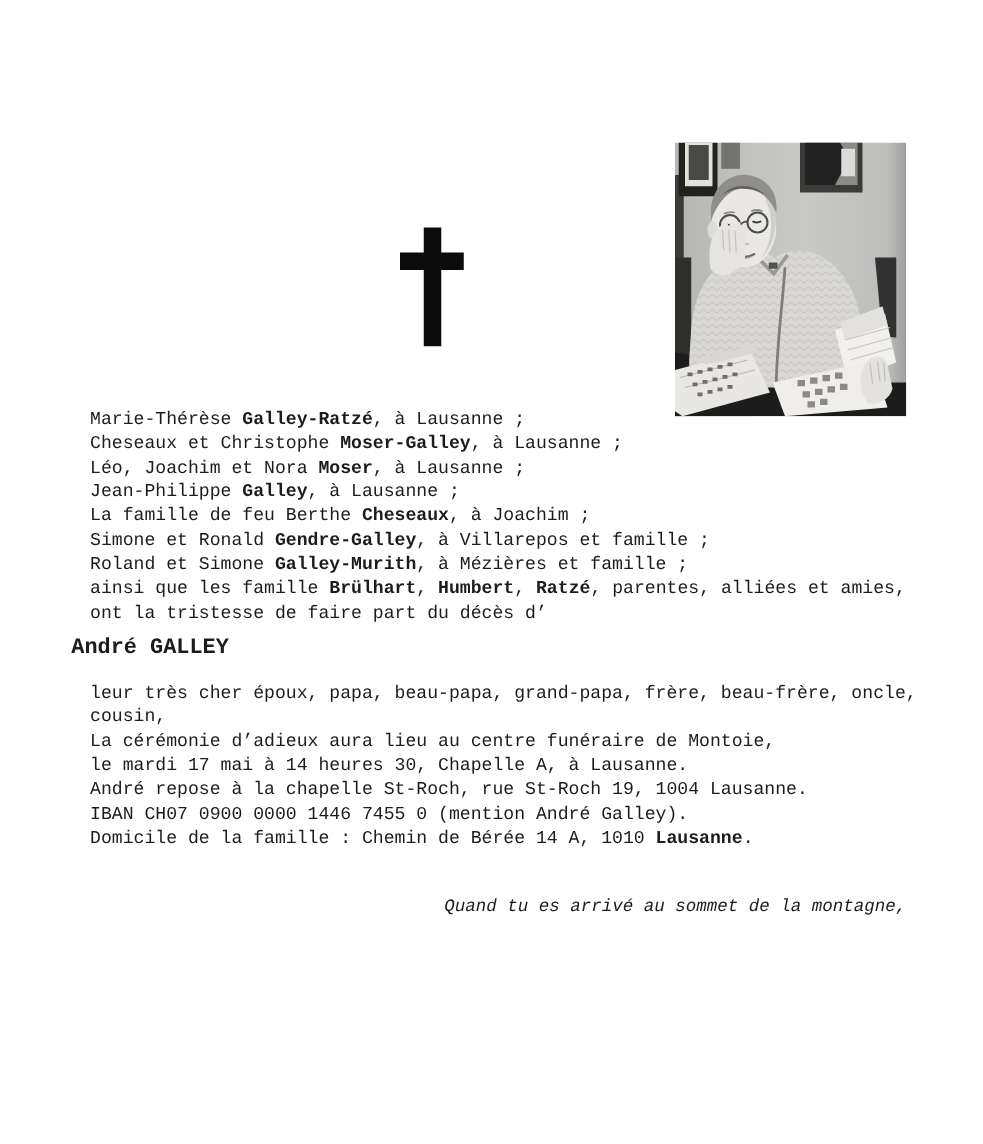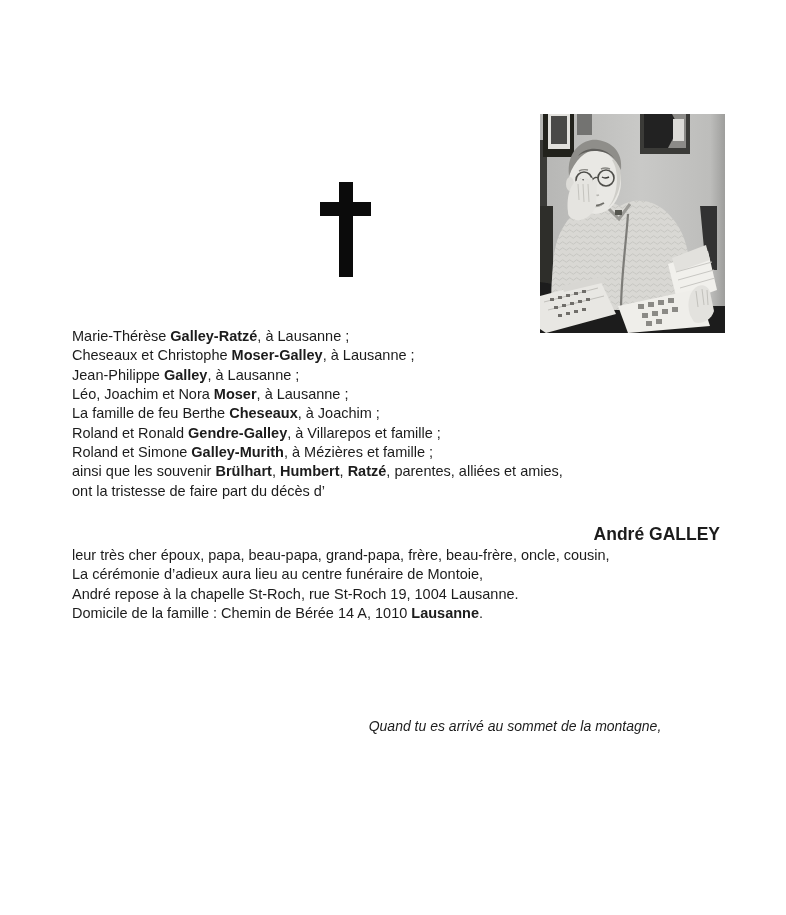--- a/index.html
+++ b/index.html
@@ -4,44 +4,44 @@
 <style>
   * { margin: 0; padding: 0; box-sizing: border-box; }
   html, body { background: #ffffff; }
   body {
     width: 786px; height: 915px;
     font-family: "Liberation Sans", sans-serif;
     color: #1c1c1c;
     position: relative;
     overflow: hidden;
   }
-  .page { position: absolute; left: 0; top: 0; width: 786px; height: 915px; background: #ffffff; }
+  .page { position: absolute; left: 0; top: 0; width: 786px; height: 915px; background: #ffffff; font-family: Liberation Mono, monospace; }
 
   
   .cross { position: absolute; left: 320px; top: 182px; width: 51px; height: 95px; }
   .cross .bar-v { position: absolute; left: 19px; top: 0; width: 14px; height: 95px; background: #0b0b0b; }
   .cross .bar-h { position: absolute; left: 0; top: 20px; width: 51px; height: 14px; background: #0b0b0b; }
 
   .photo { position: absolute; left: 540px; top: 114px; width: 185px; height: 219px; }
   .photo svg { display: block; }
 
   .family { position: absolute; left: 72px; top: 327px; width: 680px; }
   .bodytext { position: absolute; left: 72px; top: 546px; width: 690px; }
   .tline { font-size: 14.5px; line-height: 19.35px; white-space: pre-wrap; }
   .tline b { font-weight: bold; }
   .tline sup { font-size: 0.62em; vertical-align: baseline; position: relative; top: -0.45em; }
 
   .title {
-    position: absolute; left: 70px; top: 506px; width: 650px;
-    text-align: right; font-size: 17.5px; font-weight: bold; line-height: 24px; margin-top: 16px;
+    position: absolute; left: 57px; top: 506px; width: 650px;
+    text-align: left; font-size: 17.5px; font-weight: bold; line-height: 24px;
   }
 
   .quote {
     position: absolute; right: 61px; top: 717px; width: 420px;
-    text-align: center; font-style: italic;
+    text-align: right; font-style: italic;
   }
   .quote .tline { font-size: 14px; line-height: 19.3px; }
 </style>
 </head>
 <body>
 
 <div class="page">
 
   <div class="cross">
     <div class="bar-v"></div>
@@ -156,35 +156,37 @@
         </g>
 
         <path d="M22 172 L64 162 L66 168 L24 178 z" fill="#d8d7d3"></path>
       </g>
     </svg>
   </figure>
 
   <div class="family">
       <p class="tline"><span>Marie-Thérèse </span><b>Galley-Ratzé</b><span>, à Lausanne ;</span></p>
       <p class="tline"><span>Cheseaux et Christophe </span><b>Moser-Galley</b><span>, à Lausanne ;</span></p>
+      <p class="tline"><span>Léo, Joachim et Nora </span><b>Moser</b><span>, à Lausanne ;</span></p>
       <p class="tline"><span>Jean-Philippe </span><b>Galley</b><span>, à Lausanne ;</span></p>
-      <p class="tline"><span>Léo, Joachim et Nora </span><b>Moser</b><span>, à Lausanne ;</span></p>
       <p class="tline"><span>La famille de feu Berthe </span><b>Cheseaux</b><span>, à Joachim ;</span></p>
-      <p class="tline"><span>Roland et Ronald </span><b>Gendre-Galley</b><span>, à Villarepos et famille ;</span></p>
+      <p class="tline"><span>Simone et Ronald </span><b>Gendre-Galley</b><span>, à Villarepos et famille ;</span></p>
       <p class="tline"><span>Roland et Simone </span><b>Galley-Murith</b><span>, à Mézières et famille ;</span></p>
-      <p class="tline"><span>ainsi que les souvenir </span><b>Brülhart</b><span>, </span><b>Humbert</b><span>, </span><b>Ratzé</b><span>, parentes, alliées et amies,</span></p>
+      <p class="tline"><span>ainsi que les famille </span><b>Brülhart</b><span>, </span><b>Humbert</b><span>, </span><b>Ratzé</b><span>, parentes, alliées et amies,</span></p>
       <p class="tline"><span>ont la tristesse de faire part du décès d’</span></p>
     </div>
 
   <h1 class="title">André GALLEY</h1>
 
   <div class="bodytext">
       <p class="tline"><span>leur très cher époux, papa, beau-papa, grand-papa, frère, beau-frère, oncle, cousin,</span></p>
       <p class="tline"><span>La cérémonie d’adieux aura lieu au centre funéraire de Montoie,</span></p>
+      <p class="tline"><span>le mardi 17 mai à 14 heures 30, Chapelle A, à Lausanne.</span></p>
       <p class="tline"><span>André repose à la chapelle St-Roch, rue St-Roch 19, 1004 Lausanne.</span></p>
+      <p class="tline"><span>IBAN CH07 0900 0000 1446 7455 0 (mention André Galley).</span></p>
       <p class="tline"><span>Domicile de la famille : Chemin de Bérée 14 A, 1010 </span><b>Lausanne</b><span>.</span></p>
     </div>
 
   <div class="quote">
       <p class="tline"><span>Quand tu es arrivé au sommet de la montagne,</span></p>
     </div>
 
 </div>
 
 </body></html>

